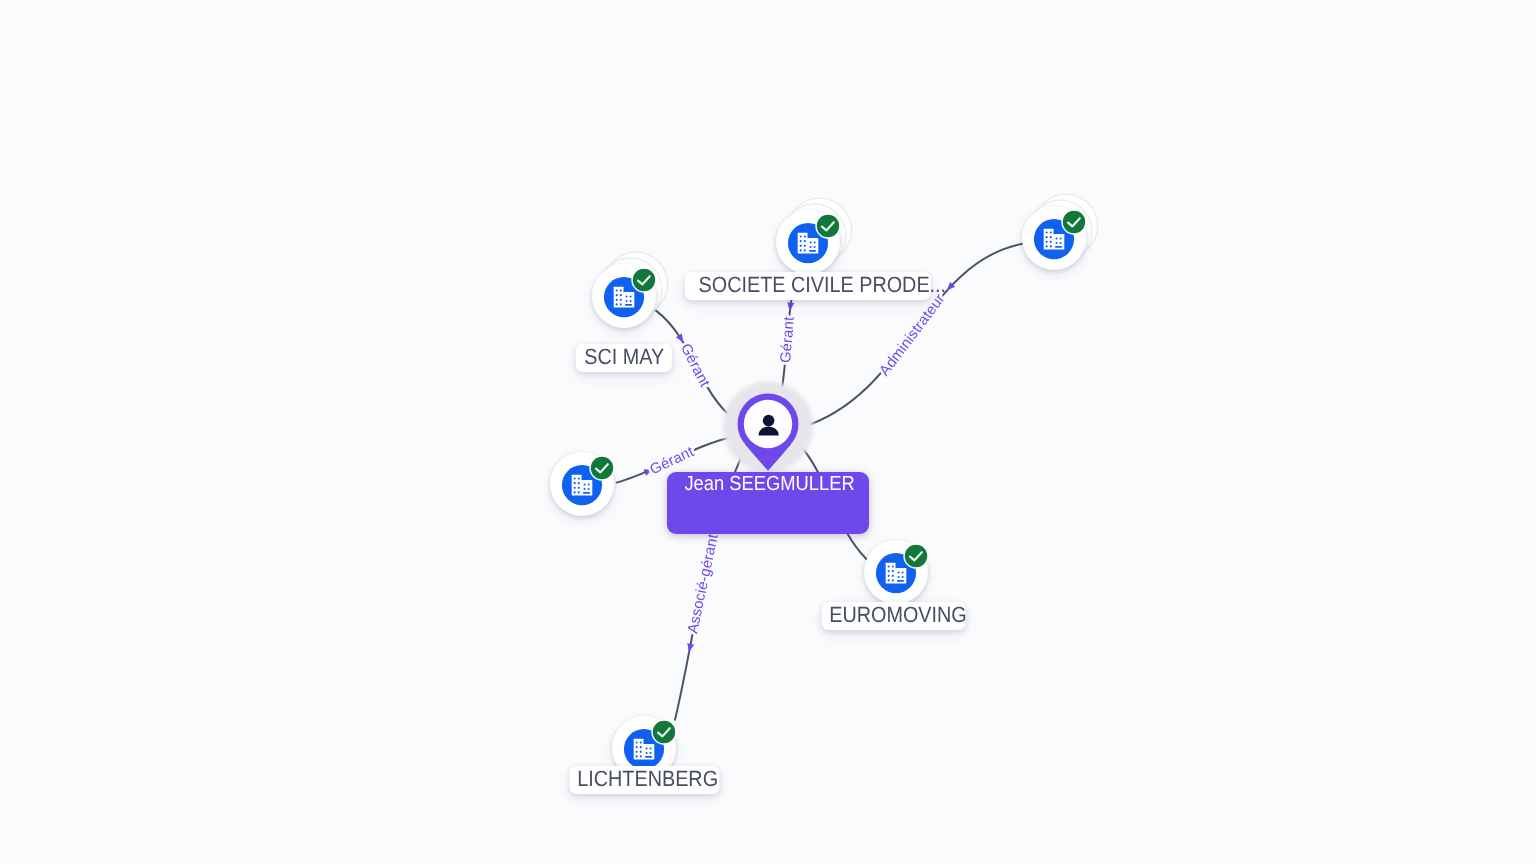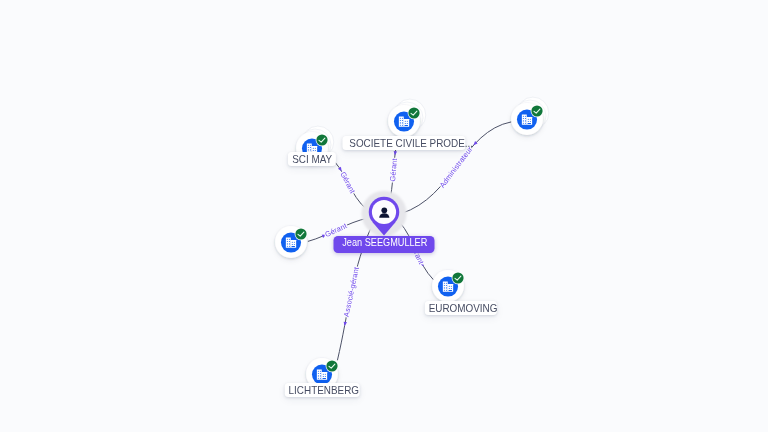--- a/index.html
+++ b/index.html
@@ -9,21 +9,21 @@
   #stage{position:absolute;left:0;top:0;width:768px;height:432px;}
   svg.layer{position:absolute;left:0;top:0;width:768px;height:432px;overflow:visible;}
   .node{position:absolute;width:60px;height:60px;margin-left:-30px;margin-top:-30px;overflow:visible;}
   .lbl{position:absolute;transform:translate(-50%,0);
        background:#ffffff;color:#474d63;border-radius:3.5px;
        height:13.5px;line-height:14.2px;font-size:11px;
        white-space:nowrap;text-align:center;
        box-shadow:0 1px 3px rgba(40,50,90,.16),0 3px 8px rgba(40,50,90,.06);}
   .plbl{position:absolute;transform:translate(-50%,0);
         background:#6f48ec;color:#ffffff;border-radius:4.5px;
-        height:17px;line-height:14.2px;font-size:10.2px;
+        height:31px;line-height:14.2px;font-size:10.2px;
         white-space:nowrap;text-align:center;
         box-shadow:0 1px 4px rgba(70,50,150,.30);}
   .lbl > span, .plbl > span{display:inline-block;transform:scaleX(.9);
         transform-origin:center center;}
 </style>
 </head>
 <body>
 
 <div id="stage">
   <svg class="layer" id="edge-layer" viewBox="0 0 768 432">
@@ -247,19 +247,19 @@
         <path d="M18.43,39.94 Q23.99,46.67 30.00,53.40 Q36.01,46.67 41.57,39.94 Z" fill="#6f48ec"></path>
         <circle cx="30.00" cy="30.00" r="15.25" fill="#6f48ec"></circle>
         <circle cx="30.00" cy="30.00" r="12.1" fill="#fdfcff"></circle>
         <g fill="#0d1433">
           <circle cx="30.30" cy="28.30" r="2.9"></circle>
           <path d="M25.20,35.80 a5.1,4.6 0 0 1 10.2,0 z"></path>
         </g>
       </svg>
     </div>
 
-    <div class="lbl" style="left:312px;top:152px;width:48.2px"><span>SCI MAY</span></div>
+    <div class="lbl" style="left:312px;top:172px;width:48.2px"><span>SCI MAY</span></div>
     <div class="lbl" style="left:403.8px;top:136px;width:123.2px"><span>SOCIETE CIVILE PRODE...</span></div>
-    <div class="lbl" style="left:461px;top:301px;width:72.4px"><span>EUROMOVING</span></div>
+    <div class="lbl" style="left:447px;top:301px;width:72.4px"><span>EUROMOVING</span></div>
     <div class="lbl" style="left:322.2px;top:383px;width:74.6px"><span>LICHTENBERG</span></div>
     <div class="plbl" style="left:384.3px;top:236.3px;width:101px"><span>Jean SEEGMULLER</span></div>
   </div>
 </div>
 
 </body></html>

